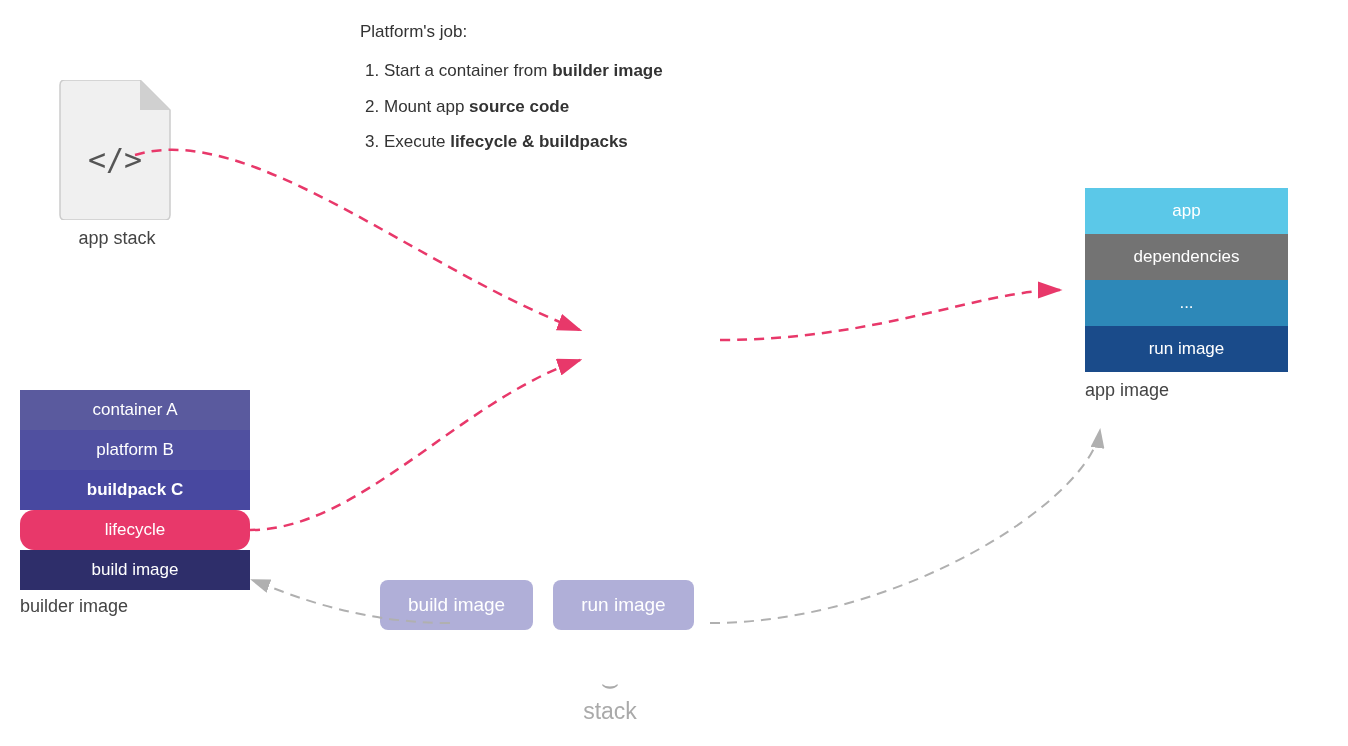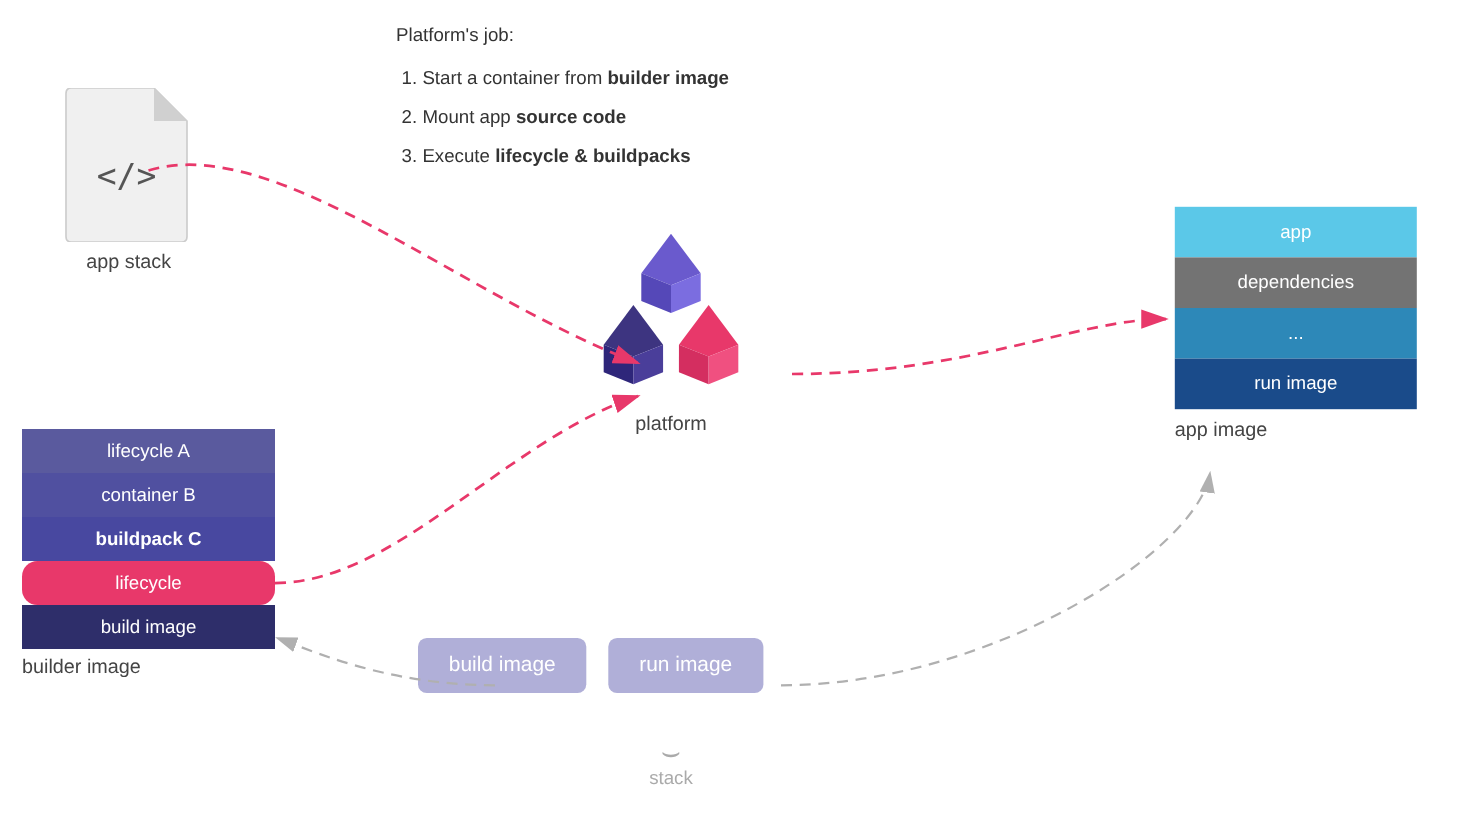--- a/index.html
+++ b/index.html
@@ -79,21 +79,21 @@
       font-size: 18px;
       color: #444;
       margin-top: 10px;
     }
 
     
     .app-image-area {
       position: absolute;
       top: 188px;
       right: 60px;
-      width: 220px;
+      width: 203px;
     }
     .app-row {
       width: 100%;
       padding: 13px 10px;
       color: #fff;
       font-size: 17px;
       text-align: center;
       font-weight: 500;
     }
     .app-row-app          { background: #5bc8e8; }
@@ -130,21 +130,21 @@
       left: 450px;
       text-align: center;
       width: 320px;
     }
     .stack-brace {
       font-size: 28px;
       color: #aaa;
       line-height: 1;
     }
     .stack-text {
-      font-size: 17px;
+      font-size: 23px;
       color: #aaa;
       margin-top: 0px;
     }
 
     
     .info-box {
       position: absolute;
       top: 15px;
       left: 360px;
       font-size: 17px;
@@ -191,46 +191,28 @@
       <path d="M10 0 H85 L115 30 V135 Q115 140 110 140 H10 Q5 140 5 135 V5 Q5 0 10 0Z" fill="#f0f0f0" stroke="#ccc" stroke-width="1.5"></path>
 
       <path d="M85 0 L85 30 L115 30Z" fill="#d0d0d0"></path>
 
       <text x="60" y="90" text-anchor="middle" font-size="30" font-family="monospace" fill="#555">&lt;/&gt;</text>
     </svg>
   </div>
   <div class="app-source-label">app stack</div>
 
   <div class="builder-stack">
-    <div class="stack-row row-buildpack-a">lifecycle A</div>
-    <div class="stack-row row-buildpack-b">container B</div>
+    <div class="stack-row row-buildpack-a">container A</div>
+    <div class="stack-row row-buildpack-b">platform B</div>
     <div class="stack-row row-buildpack-c">buildpack C</div>
     <div class="stack-row row-lifecycle">lifecycle</div>
     <div class="stack-row row-build-image">build image</div>
     <div class="builder-label-below">builder image</div>
   </div>
 
-  <div class="platform-area">
-    
-    <svg class="platform-svg" viewBox="0 0 200 170" xmlns="http://www.w3.org/2000/svg">
-
-      <path d="M100 10 L130 50 L100 62 L70 50 Z" fill="#6a5acd"></path>
-      <path d="M70 50 L100 62 L100 90 L70 78 Z" fill="#5548b8"></path>
-      <path d="M130 50 L100 62 L100 90 L130 78 Z" fill="#7b6de0"></path>
-
-      <path d="M62 82 L92 122 L62 134 L32 122 Z" fill="#3d3480"></path>
-      <path d="M32 122 L62 134 L62 162 L32 150 Z" fill="#2e267a"></path>
-      <path d="M92 122 L62 134 L62 162 L92 150 Z" fill="#4a3e9a"></path>
-
-      <path d="M138 82 L168 122 L138 134 L108 122 Z" fill="#e8386a"></path>
-      <path d="M108 122 L138 134 L138 162 L108 150 Z" fill="#d42e60"></path>
-      <path d="M168 122 L138 134 L138 162 L168 150 Z" fill="#f05080"></path>
-    </svg>
-    <div class="platform-label">platform</div>
-  </div>
 
   <div class="app-image-area">
     <div class="app-row app-row-app">app</div>
     <div class="app-row app-row-dependencies">dependencies</div>
     <div class="app-row app-row-dots">...</div>
     <div class="app-row app-row-run-image">run image</div>
     <div class="app-image-label">app image</div>
   </div>
 
   <div class="stack-area">

